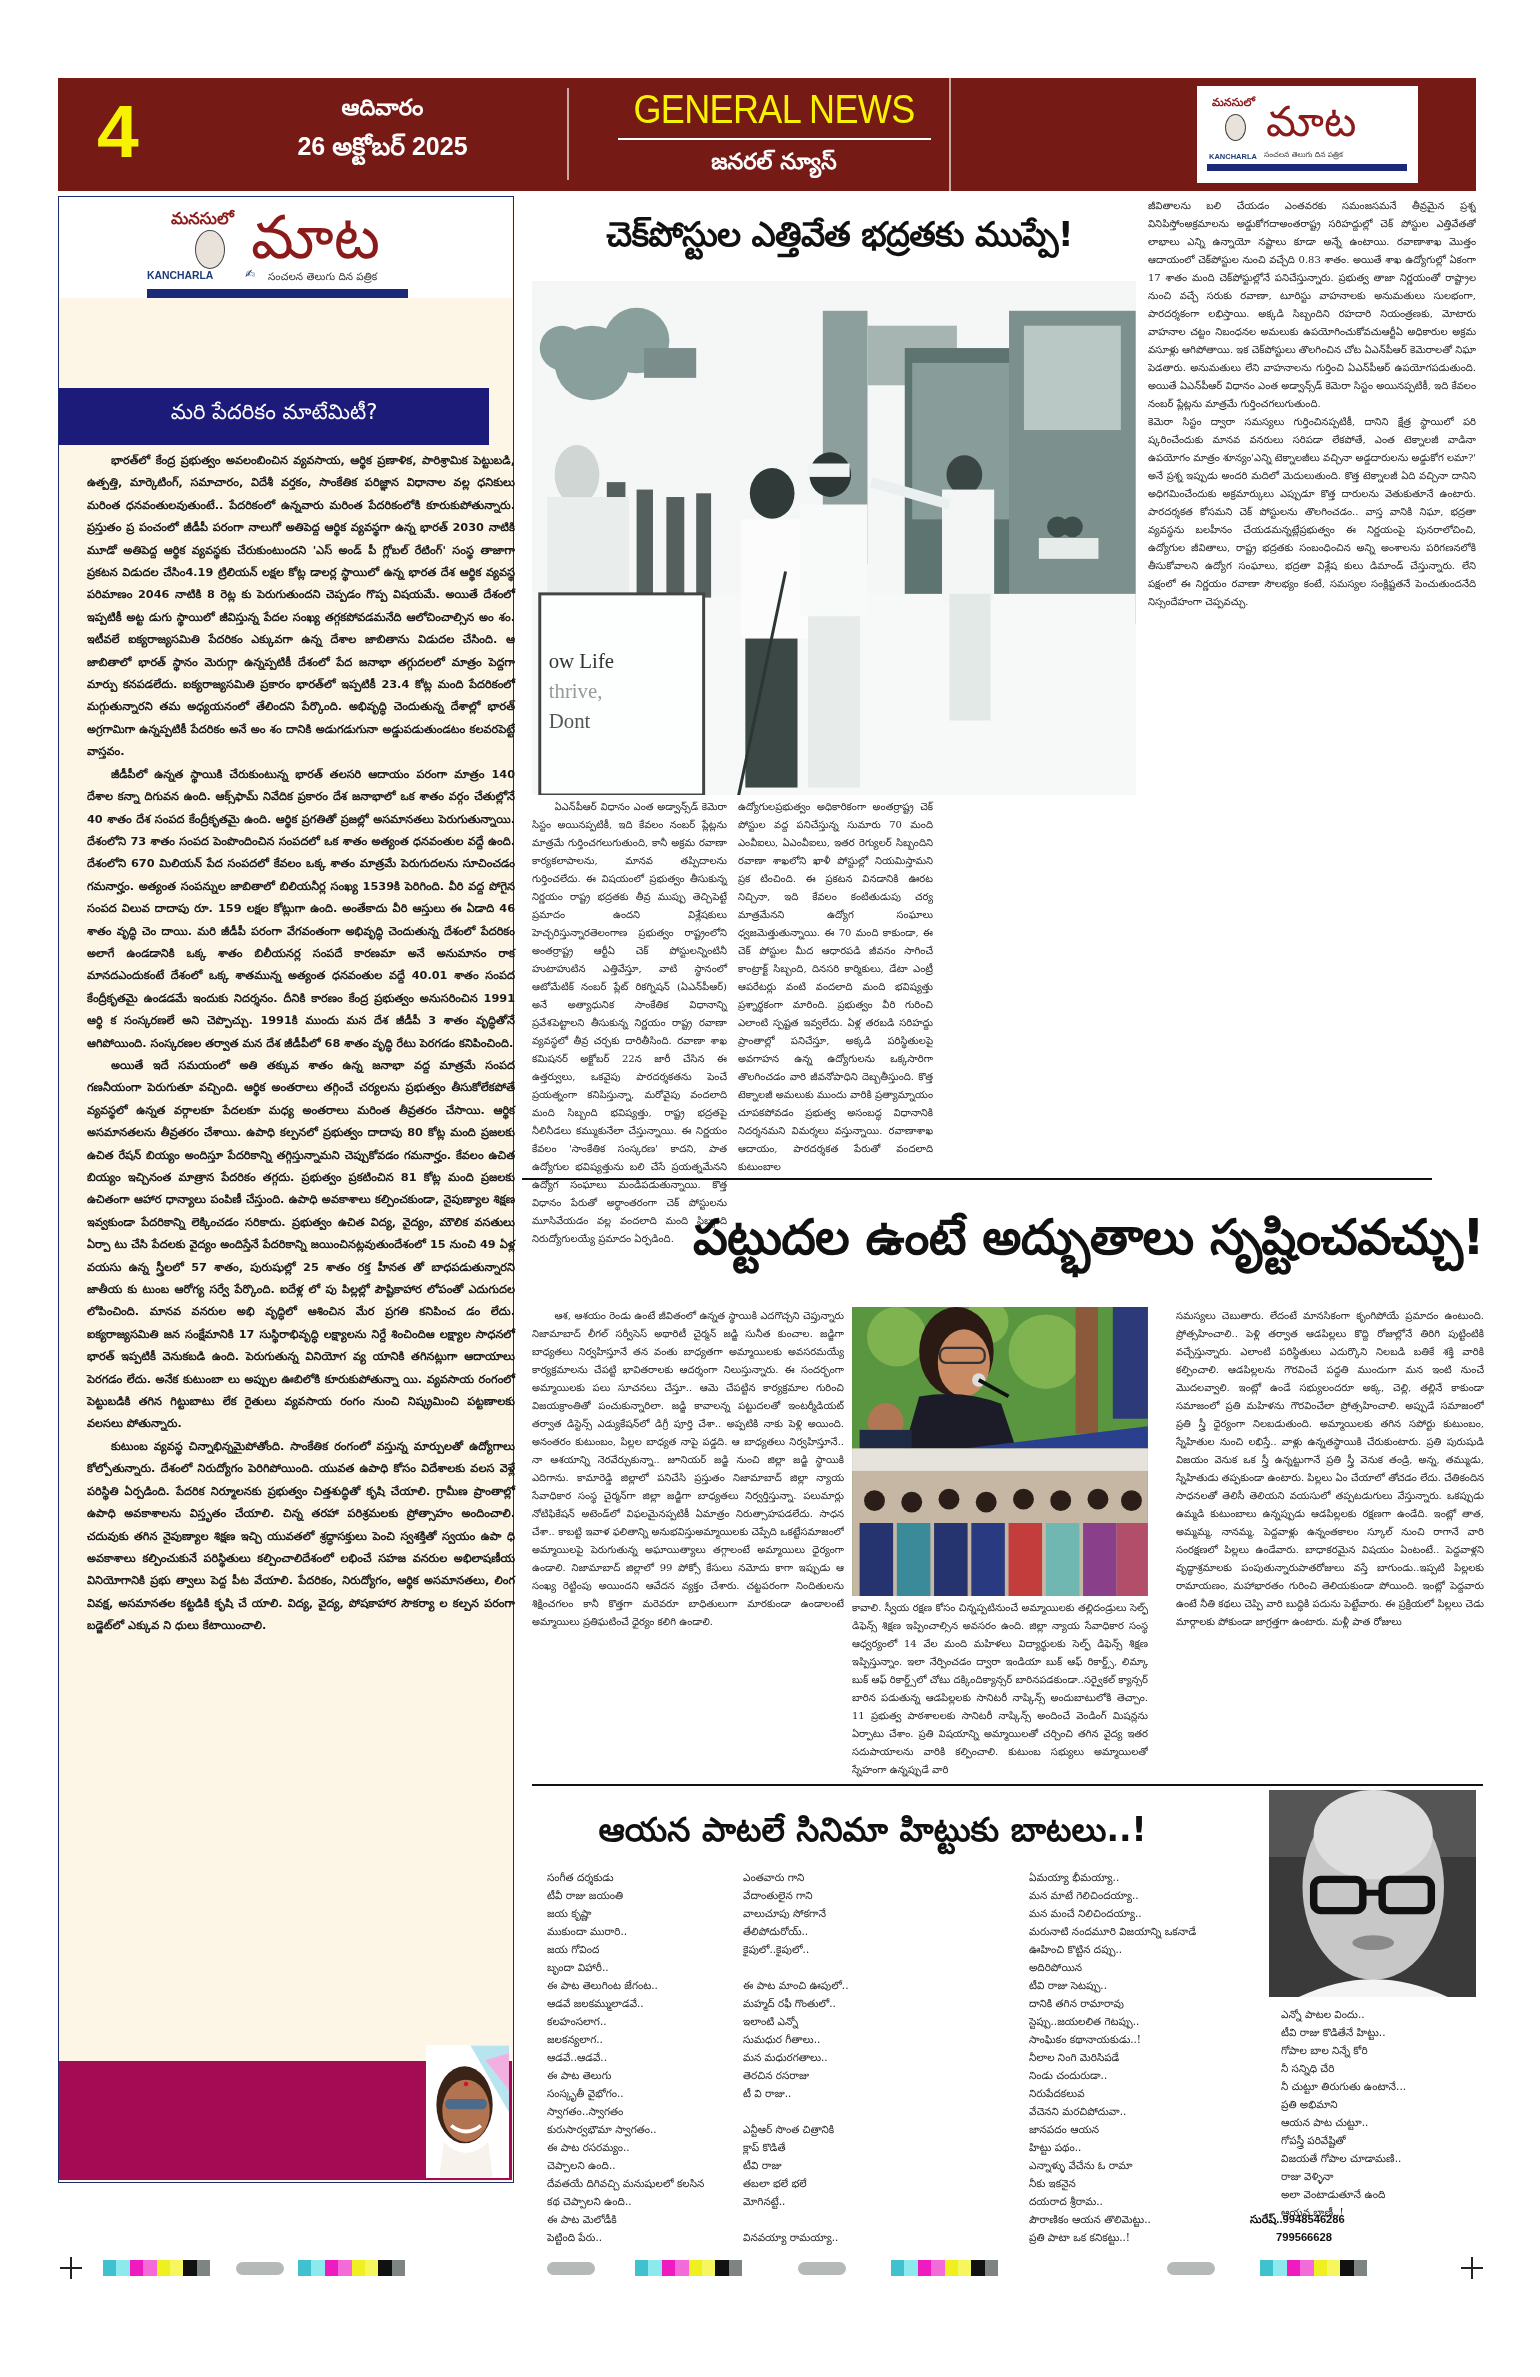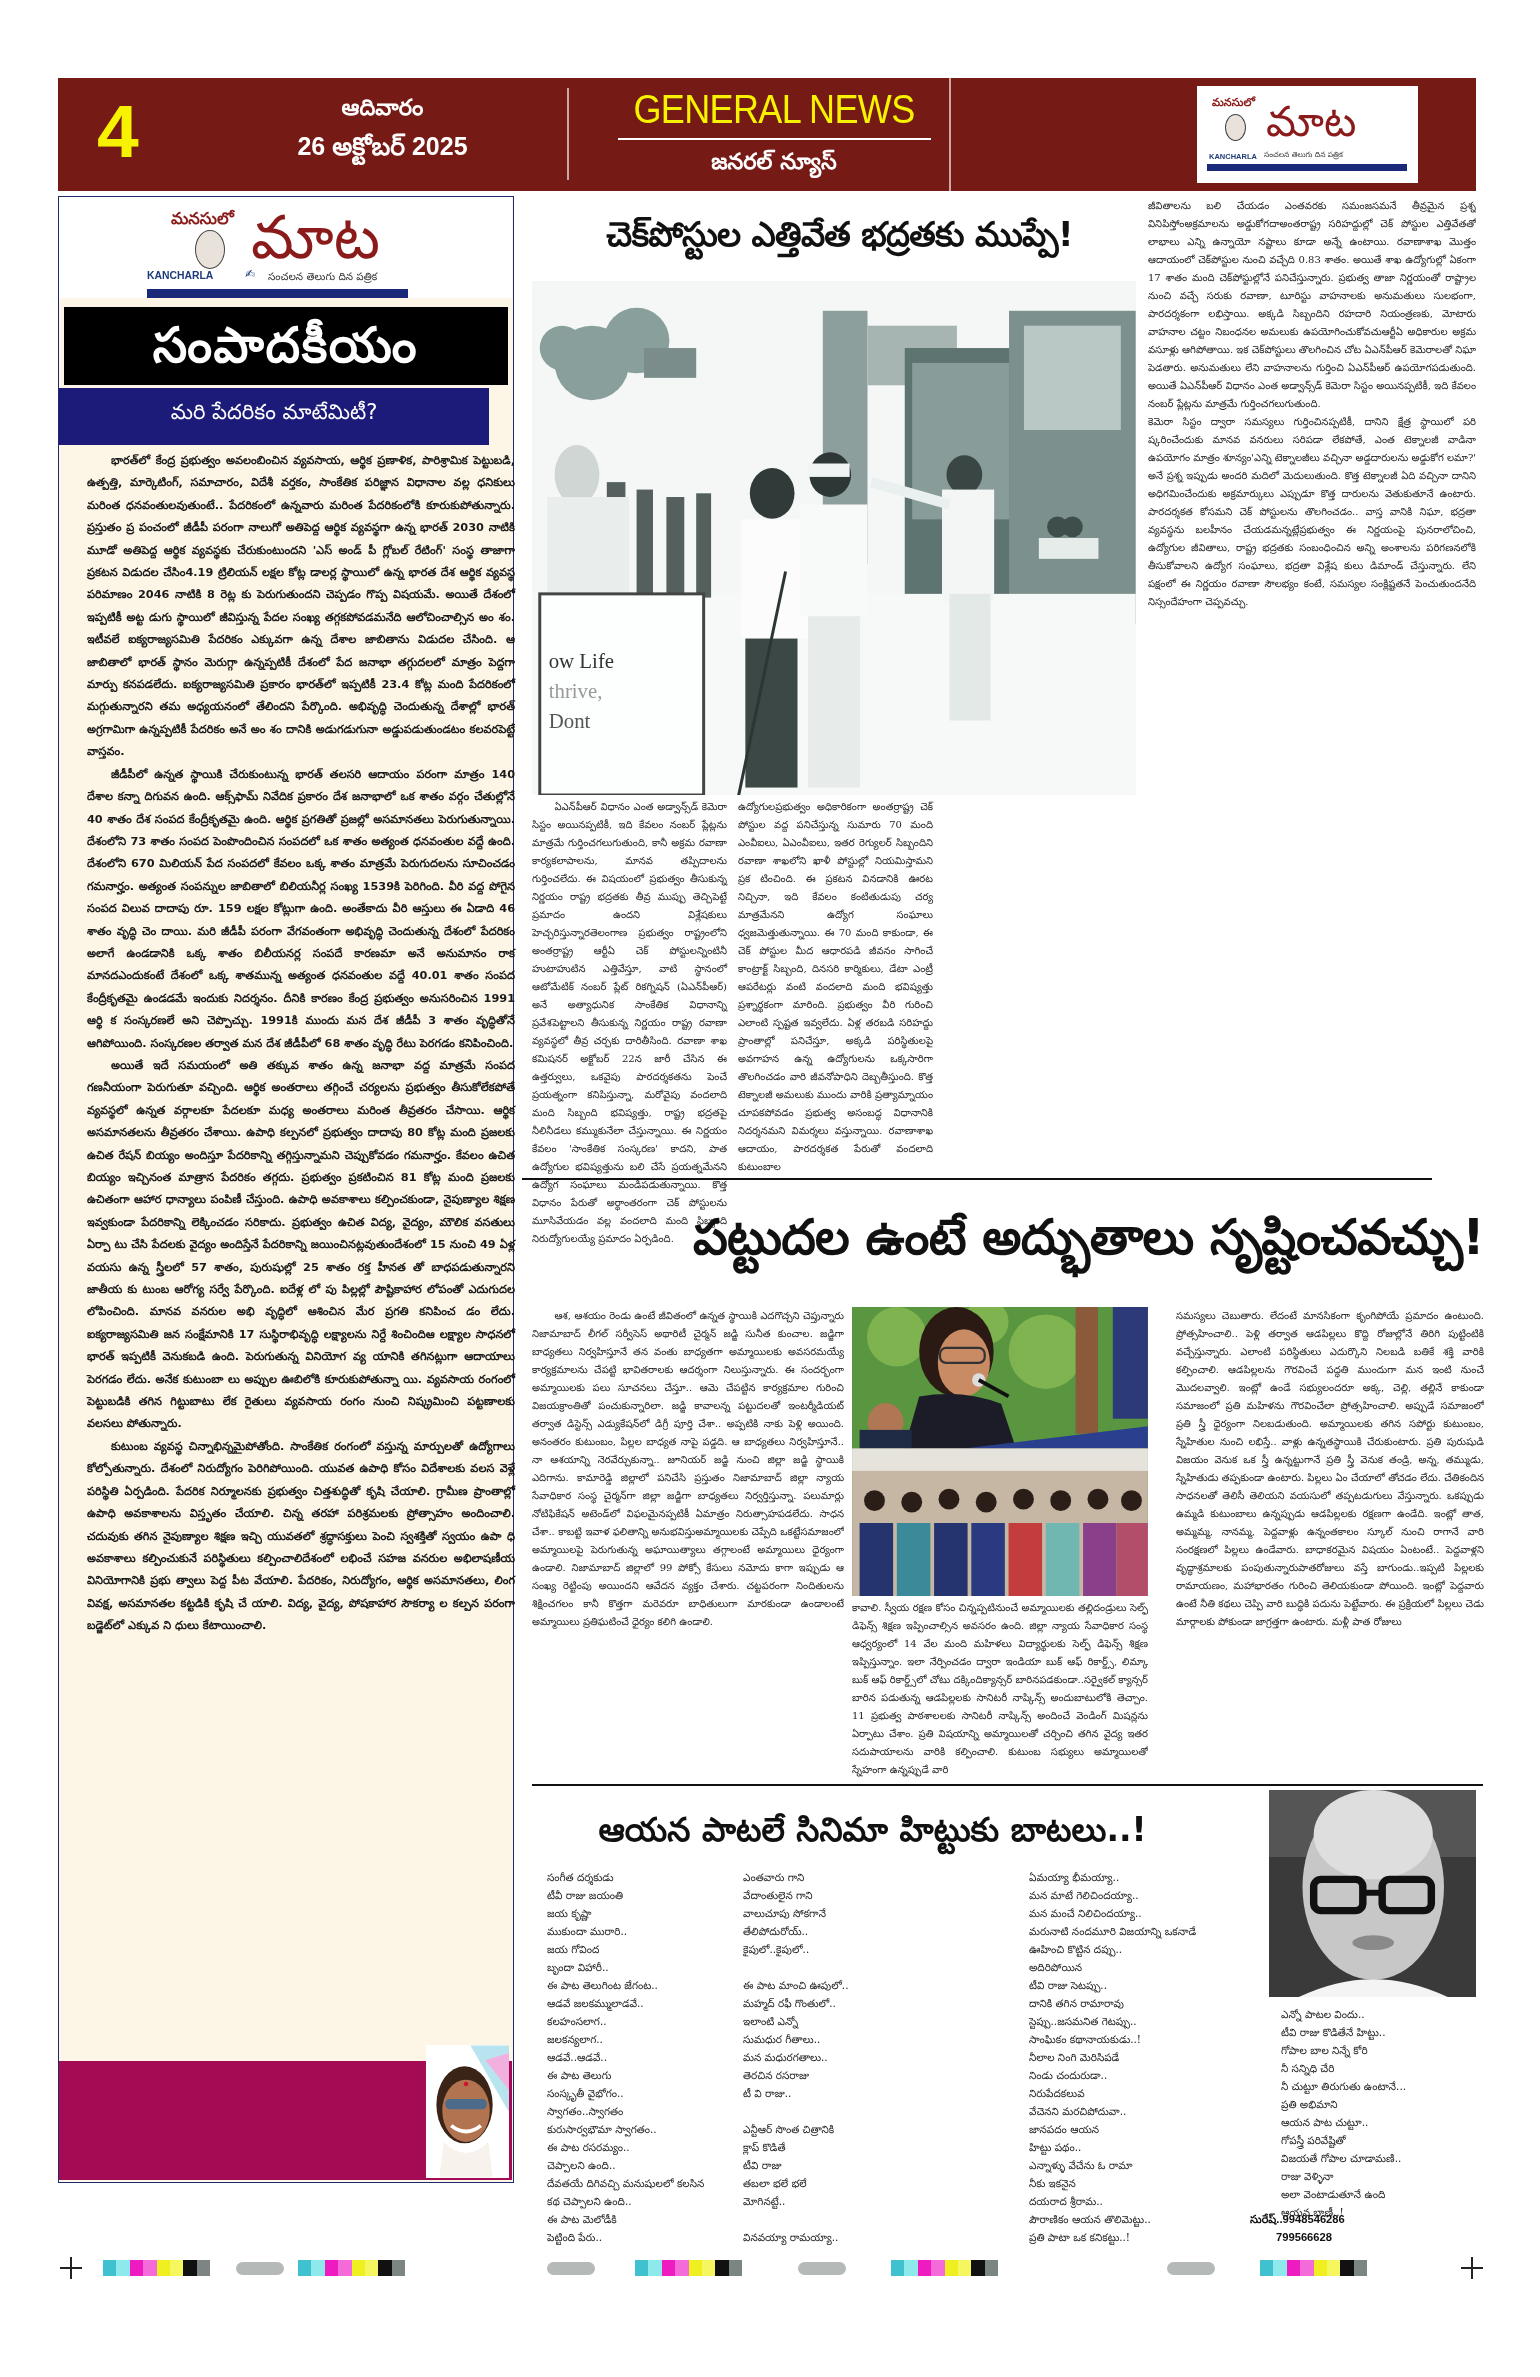--- a/index.html
+++ b/index.html
@@ -83,21 +83,20 @@
 <section class="edcol">
   <div class="ed-logo">
     <span class="logo-small-word" style="left:112px;top:12px;font-size:16.4px">మనసులో</span>
     <span class="logo-face" style="left:136px;top:33px;width:30px;height:39px"></span>
     <span class="logo-big" style="left:192px;top:3px;font-size:60px;line-height:75px">మాట</span>
     <span class="logo-kan" style="left:88px;top:73px;font-size:10.4px">KANCHARLA</span>
     <span style="position:absolute;left:186px;top:70px;font-size:12px;color:#1d3a78">✍</span>
     <span class="logo-tag" style="left:209px;top:73px;font-size:10.4px">సంచలన తెలుగు దిన పత్రిక</span>
     <span class="logo-bar" style="left:88px;top:92px;width:261px;height:9px"></span>
   </div>
-  <div class="ed-title">సంపాదకీయం</div>
   <div class="ed-sub">మరి పేదరికం మాటేమిటీ?</div>
   <div class="ed-body">
     <p>భారత్‌లో కేంద్ర ప్రభుత్వం అవలంబించిన వ్యవసాయ, ఆర్థిక ప్రణాళిక, పారిశ్రామిక పెట్టుబడి, ఉత్పత్తి, మార్కెటింగ్, సమాచారం, విదేశీ వర్తకం, సాంకేతిక పరిజ్ఞాన విధానాల వల్ల ధనికులు మరింత ధనవంతులవుతుంటే.. పేదరికంలో ఉన్నవారు మరింత పేదరికంలోకి కూరుకుపోతున్నారు. ప్రస్తుతం ప్ర పంచంలో జీడీపీ పరంగా నాలుగో అతిపెద్ద ఆర్థిక వ్యవస్థగా ఉన్న భారత్ 2030 నాటికి మూడో అతిపెద్ద ఆర్థిక వ్యవస్థకు చేరుకుంటుందని 'ఎస్ అండ్ పీ గ్లోబల్ రేటింగ్' సంస్థ తాజాగా ప్రకటన విడుదల చేసిం4.19 ట్రిలియన్ లక్షల కోట్ల డాలర్ల స్థాయిలో ఉన్న భారత దేశ ఆర్థిక వ్యవస్థ పరిమాణం 2046 నాటికి 8 రెట్ల కు పెరుగుతుందని చెప్పడం గొప్ప విషయమే. అయితే దేశంలో ఇప్పటికీ అట్ట డుగు స్థాయిలో జీవిస్తున్న పేదల సంఖ్య తగ్గకపోవడమనేది ఆలోచించాల్సిన అం శం. ఇటీవలే ఐక్యరాజ్యసమితి పేదరికం ఎక్కువగా ఉన్న దేశాల జాబితాను విడుదల చేసింది. ఆ జాబితాలో భారత్ స్థానం మెరుగ్గా ఉన్నప్పటికీ దేశంలో పేద జనాభా తగ్గుదలలో మాత్రం పెద్దగా మార్పు కనపడలేదు. ఐక్యరాజ్యసమితి ప్రకారం భారత్‌లో ఇప్పటికీ 23.4 కోట్ల మంది పేదరికంలో మగ్గుతున్నారని తమ అధ్యయనంలో తేలిందని పేర్కొంది. అభివృద్ధి చెందుతున్న దేశాల్లో భారత్ అగ్రగామిగా ఉన్నప్పటికీ పేదరికం అనే అం శం దానికి అడుగడుగునా అడ్డుపడుతుండటం కలవరపెట్టే వాస్తవం.</p>
     <p>జీడీపీలో ఉన్నత స్థాయికి చేరుకుంటున్న భారత్ తలసరి ఆదాయం పరంగా మాత్రం 140 దేశాల కన్నా దిగువన ఉంది. ఆక్స్‌ఫామ్ నివేదిక ప్రకారం దేశ జనాభాలో ఒక శాతం వర్గం చేతుల్లోనే 40 శాతం దేశ సంపద కేంద్రీకృతమై ఉంది. ఆర్థిక ప్రగతితో ప్రజల్లో అసమానతలు పెరుగుతున్నాయి. దేశంలోని 73 శాతం సంపద పెంపొందించిన సంపదలో ఒక శాతం అత్యంత ధనవంతుల వద్దే ఉంది. దేశంలోని 670 మిలియన్ పేద సంపదలో కేవలం ఒక్క శాతం మాత్రమే పెరుగుదలను సూచించడం గమనార్హం. అత్యంత సంపన్నుల జాబితాలో బిలియనీర్ల సంఖ్య 1539కి పెరిగింది. వీరి వద్ద పోగైన సంపద విలువ దాదాపు రూ. 159 లక్షల కోట్లుగా ఉంది. అంతేకాదు వీరి ఆస్తులు ఈ ఏడాది 46 శాతం వృద్ధి చెం దాయి. మరి జీడీపీ పరంగా వేగవంతంగా అభివృద్ధి చెందుతున్న దేశంలో పేదరికం అలాగే ఉండడానికి ఒక్క శాతం బిలీయనర్ల సంపదే కారణమా అనే అనుమానం రాక మానదఎందుకంటే దేశంలో ఒక్క శాతమున్న అత్యంత ధనవంతుల వద్దే 40.01 శాతం సంపద కేంద్రీకృతమై ఉండడమే ఇందుకు నిదర్శనం. దీనికి కారణం కేంద్ర ప్రభుత్వం అనుసరించిన 1991 ఆర్థి క సంస్కరణలే అని చెప్పొచ్చు. 1991కి ముందు మన దేశ జీడీపీ 3 శాతం వృద్ధితోనే ఆగిపోయింది. సంస్కరణల తర్వాత మన దేశ జీడీపీలో 68 శాతం వృద్ధి రేటు పెరగడం కనిపించింది.</p>
     <p>అయితే ఇదే సమయంలో అతి తక్కువ శాతం ఉన్న జనాభా వద్ద మాత్రమే సంపద గణనీయంగా పెరుగుతూ వచ్చింది. ఆర్థిక అంతరాలు తగ్గించే చర్యలను ప్రభుత్వం తీసుకోలేకపోతే వ్యవస్థలో ఉన్నత వర్గాలకూ పేదలకూ మధ్య అంతరాలు మరింత తీవ్రతరం చేసాయి. ఆర్థిక అసమానతలను తీవ్రతరం చేశాయి. ఉపాధి కల్పనలో ప్రభుత్వం దాదాపు 80 కోట్ల మంది ప్రజలకు ఉచిత రేషన్ బియ్యం అందిస్తూ పేదరికాన్ని తగ్గిస్తున్నామని చెప్పుకోవడం గమనార్హం. కేవలం ఉచిత బియ్యం ఇచ్చినంత మాత్రాన పేదరికం తగ్గదు. ప్రభుత్వం ప్రకటించిన 81 కోట్ల మంది ప్రజలకు ఉచితంగా ఆహార ధాన్యాలు పంపిణీ చేస్తుంది. ఉపాధి అవకాశాలు కల్పించకుండా, నైపుణ్యాల శిక్షణ ఇవ్వకుండా పేదరికాన్ని లెక్కించడం సరికాదు. ప్రభుత్వం ఉచిత విద్య, వైద్యం, మౌలిక వసతులు ఏర్పా టు చేసి పేదలకు వైద్యం అందిస్తేనే పేదరికాన్ని జయించినట్లవుతుందేశంలో 15 నుంచి 49 ఏళ్ల వయసు ఉన్న స్త్రీలలో 57 శాతం, పురుషుల్లో 25 శాతం రక్త హీనత తో బాధపడుతున్నారని జాతీయ కు టుంబ ఆరోగ్య సర్వే పేర్కొంది. ఐదేళ్ల లో పు పిల్లల్లో పౌష్టికాహార లోపంతో ఎదుగుదల లోపించింది. మానవ వనరుల అభి వృద్ధిలో ఆశించిన మేర ప్రగతి కనిపించ డం లేదు. ఐక్యరాజ్యసమితి జన సంక్షేమానికి 17 సుస్థిరాభివృద్ధి లక్ష్యాలను నిర్దే శించిందిఆ లక్ష్యాల సాధనలో భారత్ ఇప్పటికీ వెనుకబడి ఉంది. పెరుగుతున్న వినియోగ వ్య యానికి తగినట్లుగా ఆదాయాలు పెరగడం లేదు. అనేక కుటుంబా లు అప్పుల ఊబిలోకి కూరుకుపోతున్నా యి. వ్యవసాయ రంగంలో పెట్టుబడికి తగిన గిట్టుబాటు లేక రైతులు వ్యవసాయ రంగం నుంచి నిష్క్రమించి పట్టణాలకు వలసలు పోతున్నారు.</p>
     <p>కుటుంబ వ్యవస్థ చిన్నాభిన్నమైపోతోంది. సాంకేతిక రంగంలో వస్తున్న మార్పులతో ఉద్యోగాలు కోల్పోతున్నారు. దేశంలో నిరుద్యోగం పెరిగిపోయింది. యువత ఉపాధి కోసం విదేశాలకు వలస వెళ్లే పరిస్థితి ఏర్పడింది. పేదరిక నిర్మూలనకు ప్రభుత్వం చిత్తశుద్ధితో కృషి చేయాలి. గ్రామీణ ప్రాంతాల్లో ఉపాధి అవకాశాలను విస్తృతం చేయాలి. చిన్న తరహా పరిశ్రమలకు ప్రోత్సాహం అందించాలి. చదువుకు తగిన నైపుణ్యాల శిక్షణ ఇచ్చి యువతలో శ్రద్ధాసక్తులు పెంచి స్వశక్తితో స్వయం ఉపా ధి అవకాశాలు కల్పించుకునే పరిస్థితులు కల్పించాలిదేశంలో లభించే సహజ వనరుల అభిలాషణీయ వినియోగానికి ప్రభు త్వాలు పెద్ద పీట వేయాలి. పేదరికం, నిరుద్యోగం, ఆర్థిక అసమానతలు, లింగ వివక్ష, అసమానతల కట్టడికి కృషి చే యాలి. విద్య, వైద్య, పోషకాహార సౌకర్యా ల కల్పన పరంగా బడ్జెట్‌లో ఎక్కువ ని ధులు కేటాయించాలి.</p>
   </div>
   <div class="ed-author">
     <div class="ed-author-photo">
       <svg width="83" height="133" viewBox="0 0 112 178">
@@ -278,21 +277,21 @@
   </div>
 <div class="poem-col" style="left:1029px;top:1868px;width:224px">
     <div>ఏమయ్యా భీమయ్యా..</div>
     <div>మన మాటే గెలిచిందయ్యా..</div>
     <div>మన మంచే నిలిచిందయ్యా..</div>
     <div>మరునాటి నందమూరి విజయాన్ని ఒకనాడే</div>
     <div>ఊహించి కొట్టిన దప్పు..</div>
     <div>అదిరిపోయిన</div>
     <div>టీవి రాజు సెటప్పు..</div>
     <div>దానికి తగిన రామారావు</div>
-    <div>స్టెప్పు..జసమనిత గెటప్పు..</div>
+    <div>స్టెప్పు..జయలలిత గెటప్పు..</div>
     <div>సాంఘికం కథానాయకుడు..!</div>
     <div>నీలాల నింగి మెరిసిపడే</div>
     <div>నిండు చందురుడా..</div>
     <div>నిరుపేదకలువ</div>
     <div>వేచెనని మరచిపోదువా..</div>
     <div>జానపదం ఆయన</div>
     <div>హిట్టు పథం..</div>
     <div>ఎన్నాళ్ళు వేచేను ఓ రామా</div>
     <div>నీకు ఇకనైన</div>
     <div>దయరాద శ్రీరామ..</div>

